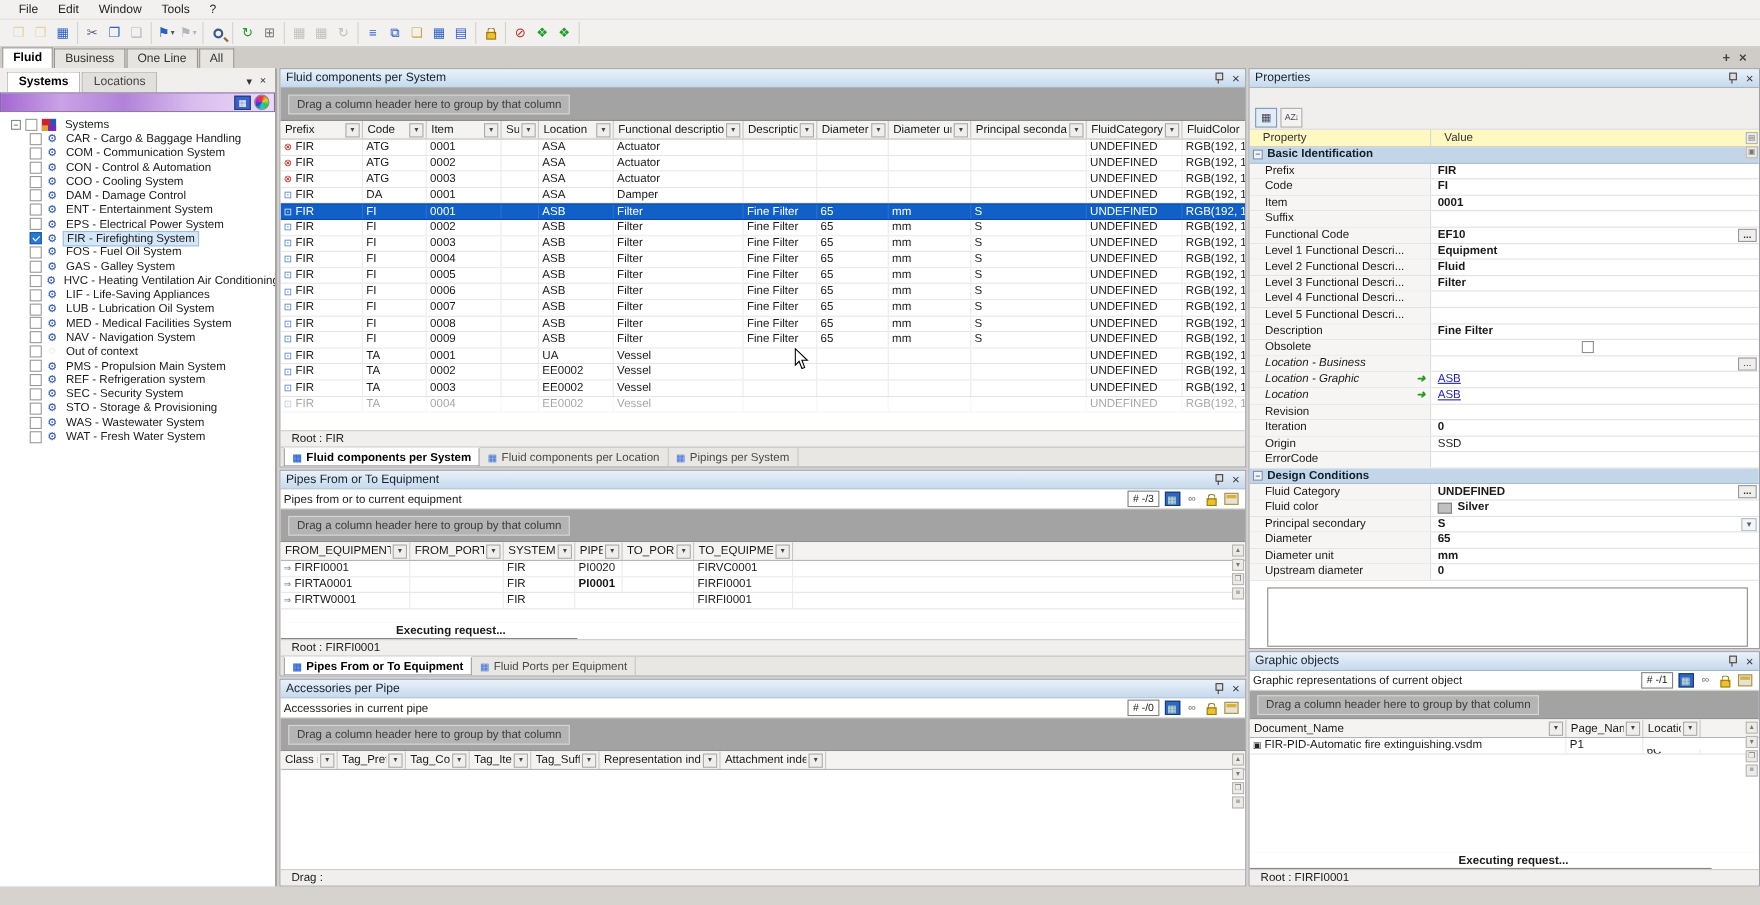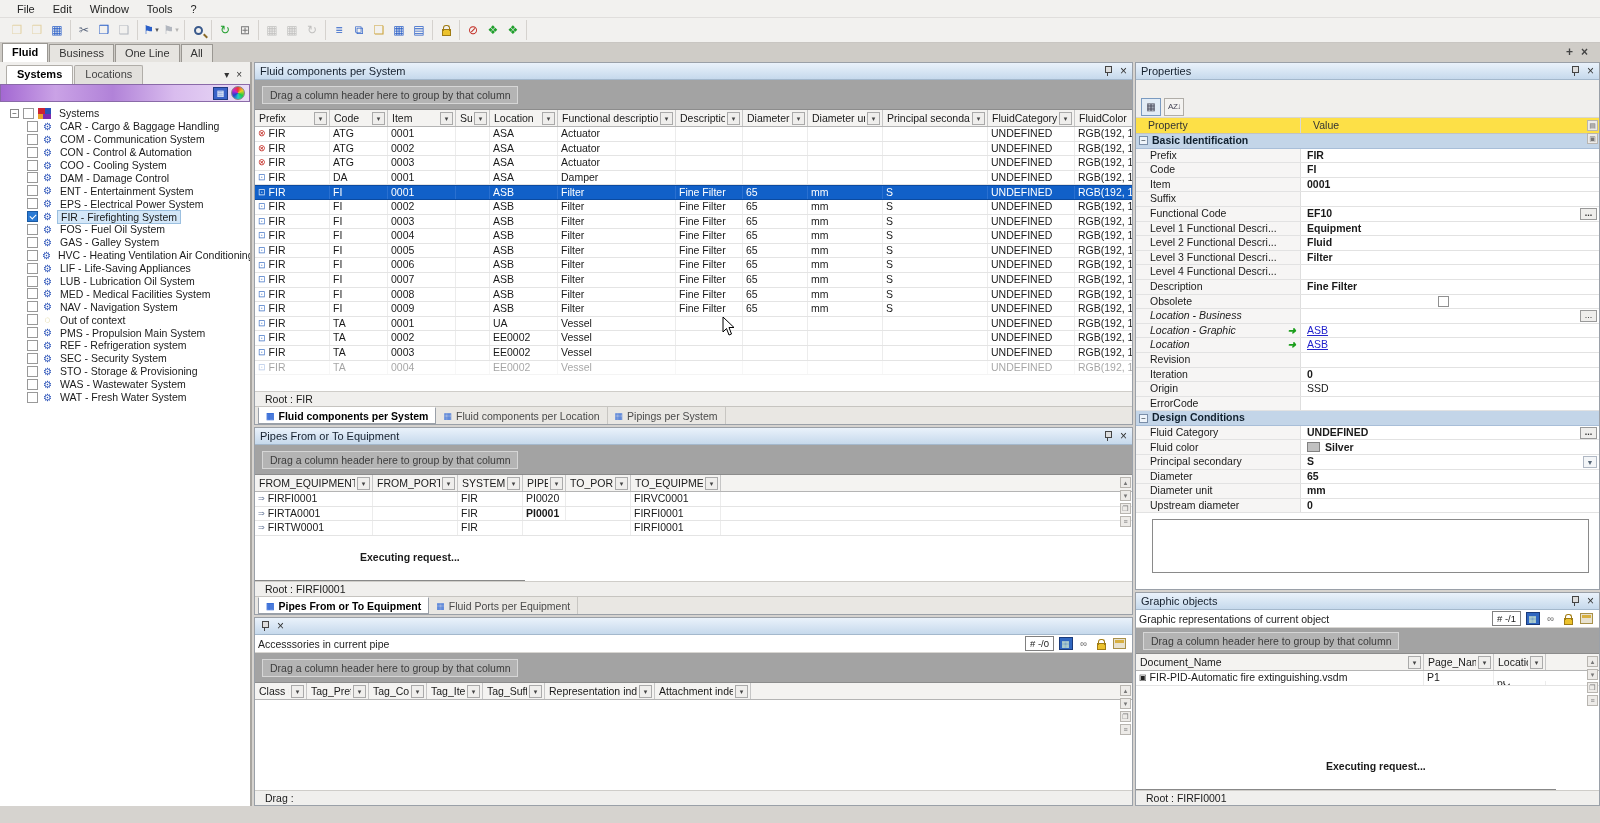--- a/index.html
+++ b/index.html
@@ -83,31 +83,31 @@
   .ric.actuator-red{color:#c22a22;}
   .ric.component-blue{color:#4a7ac8;}
   .ric.pipe-link{color:#6a7a9a;font-size:8px;}
   .ric.document{color:#222;font-size:8px;}
   .grow.sel .ric{color:#dce8f8;}
   .rootbar{height:15px;flex:none;background:#f0efed;border-top:1px solid #cfcdc9;font-size:10.5px;padding:1px 0 0 10px;}
   .tabsbar{height:18px;flex:none;background:#e9e7e3;border-top:1px solid #c6c4c0;display:flex;align-items:flex-start;padding-left:3px;}
   .btab{display:flex;align-items:center;height:17px;padding:0 7px;font-size:10.5px;color:#4a4a4a;border-right:1px solid #c8c6c2;}
   .btab.active{background:#fff;border:1px solid #9aa0a8;border-top:1px solid #fff;font-weight:bold;color:#000;}
   .btab .bti{color:#3a6fd8;font-size:9px;margin-right:4px;}
-  .exec{font-weight:bold;font-size:10.5px;padding:1px 0 17px 105px;border-bottom:1px solid #888;width:270px;}
+  .exec{font-weight:bold;font-size:10.5px;padding:1px 0 1px 105px;border-bottom:1px solid #888;width:270px;}
   .sidestrip{position:absolute;right:0;top:0;width:13px;display:flex;flex-direction:column;gap:2px;align-items:center;padding-top:2px;}
   .ss{width:11px;height:11px;border:1px solid #b8b5b0;background:#edebe8;color:#777;font-size:7px;line-height:9px;text-align:center;}
 
   
   .ptoolbar{height:22px;flex:none;background:#f0efed;display:flex;align-items:center;padding-left:5px;gap:3px;border-bottom:1px solid #d8d6d2;}
   .ptbtn{width:20px;height:18px;border:1px solid #b0ada8;background:#f4f3f1;display:flex;align-items:center;justify-content:center;font-size:10px;color:#445;}
   .ptbtn.pressed{background:#e2ecf6;border-color:#7a9ac0;}
   .ptbtn.az{font-size:8px;letter-spacing:-1px;}
   .pgrid{flex:1;overflow:hidden;background:#fff;position:relative;}
-  .phead{display:flex;height:16px;border-bottom:1px solid #c2c2c2;background:#fde047;color:#333;}
+  .phead{display:flex;height:16px;border-bottom:1px solid #c2c2c2;background:#fef9c3;color:#333;}
   .phead div{font-size:10.5px;padding:1px 4px 0 12px;}
   .phead .pc1{width:165px;border-right:1px solid #d8d8d8;}
   .prow{display:flex;height:14.6px;border-bottom:1px solid #e2e2e2;font-size:10.5px;line-height:13.5px;}
   .prow.pgroup{background:#c3d5e8;border-bottom:1px solid #a8bed8;font-weight:bold;color:#10202e;align-items:center;}
   .pgexp{width:9px;height:9px;border:1px solid #7a8ea8;background:#eef4fa;font-size:8px;line-height:7px;text-align:center;margin:0 4px 0 3px;font-weight:normal;}
   .plabel{width:165px;flex:none;background:#f6f5f4;border-right:1px solid #dedede;padding-left:14px;overflow:hidden;white-space:nowrap;display:flex;align-items:center;}
   .plabel.it{font-style:italic;}
   .pvalue{flex:1;padding:0 20px 0 6px;position:relative;overflow:hidden;white-space:nowrap;display:flex;align-items:center;}
   .pvalue.b{font-weight:bold;}
   .ebtn{position:absolute;right:2px;top:1px;width:17px;height:12px;border:1px solid #999;background:#efeeec;text-align:center;line-height:8px;font-size:9px;color:#333;}
@@ -1065,20 +1065,36 @@
         </span>
       </div>
   </div>
 
   <div class="panel" style="left:254px;top:427px;width:879px;height:188px;">
     <div class="tbar">
       <span class="t">Pipes From or To Equipment</span>
       <span class="pin"></span>
       <span class="xbtn">×</span>
     </div>
+    <div class="subrow">
+      <span class="sub">Pipes from or to current equipment</span>
+      <span class="counter"># -/3</span>
+      <span class="hic">
+          <span class="ico-excel"></span>
+        </span>
+      <span class="hic">
+          <span class="ico-link"></span>
+        </span>
+      <span class="hic">
+          <span class="ico-lock"></span>
+        </span>
+      <span class="hic">
+          <span class="ico-props"></span>
+        </span>
+    </div>
     <div class="groupbar">
       <span class="grouphint">Drag a column header here to group by that column</span>
     </div>
     <div class="gridwrap">
       <div class="sidestrip">
           <span class="ss">▴</span>
           <span class="ss">▾</span>
           <span class="ss">❐</span>
           <span class="ss">≡</span>
         </div>
@@ -1183,20 +1199,21 @@
         </span>
         <span class="btab">
           <span class="bti">▦</span>
           <span>Fluid Ports per Equipment</span>
         </span>
       </div>
   </div>
 
   <div class="panel" style="left:254px;top:617px;width:879px;height:189px;">
     <div class="tbar">
+      <span class="t">Accessories per Pipe</span>
       <span class="pin"></span>
       <span class="xbtn">×</span>
     </div>
     <div class="subrow">
       <span class="sub">Accesssories in current pipe</span>
       <span class="counter"># -/0</span>
       <span class="hic">
           <span class="ico-excel"></span>
         </span>
       <span class="hic">
@@ -1342,20 +1359,28 @@
           <div class="prow">
             <div class="plabel">
               <span>Level 4 Functional Descri...</span>
             </div>
             <div class="pvalue">
               <span></span>
             </div>
           </div>
           <div class="prow">
             <div class="plabel">
+              <span>Level 5 Functional Descri...</span>
+            </div>
+            <div class="pvalue">
+              <span></span>
+            </div>
+          </div>
+          <div class="prow">
+            <div class="plabel">
               <span>Description</span>
             </div>
             <div class="pvalue b">
               <span>Fine Filter</span>
             </div>
           </div>
           <div class="prow">
             <div class="plabel">
               <span>Obsolete</span>
             </div>

